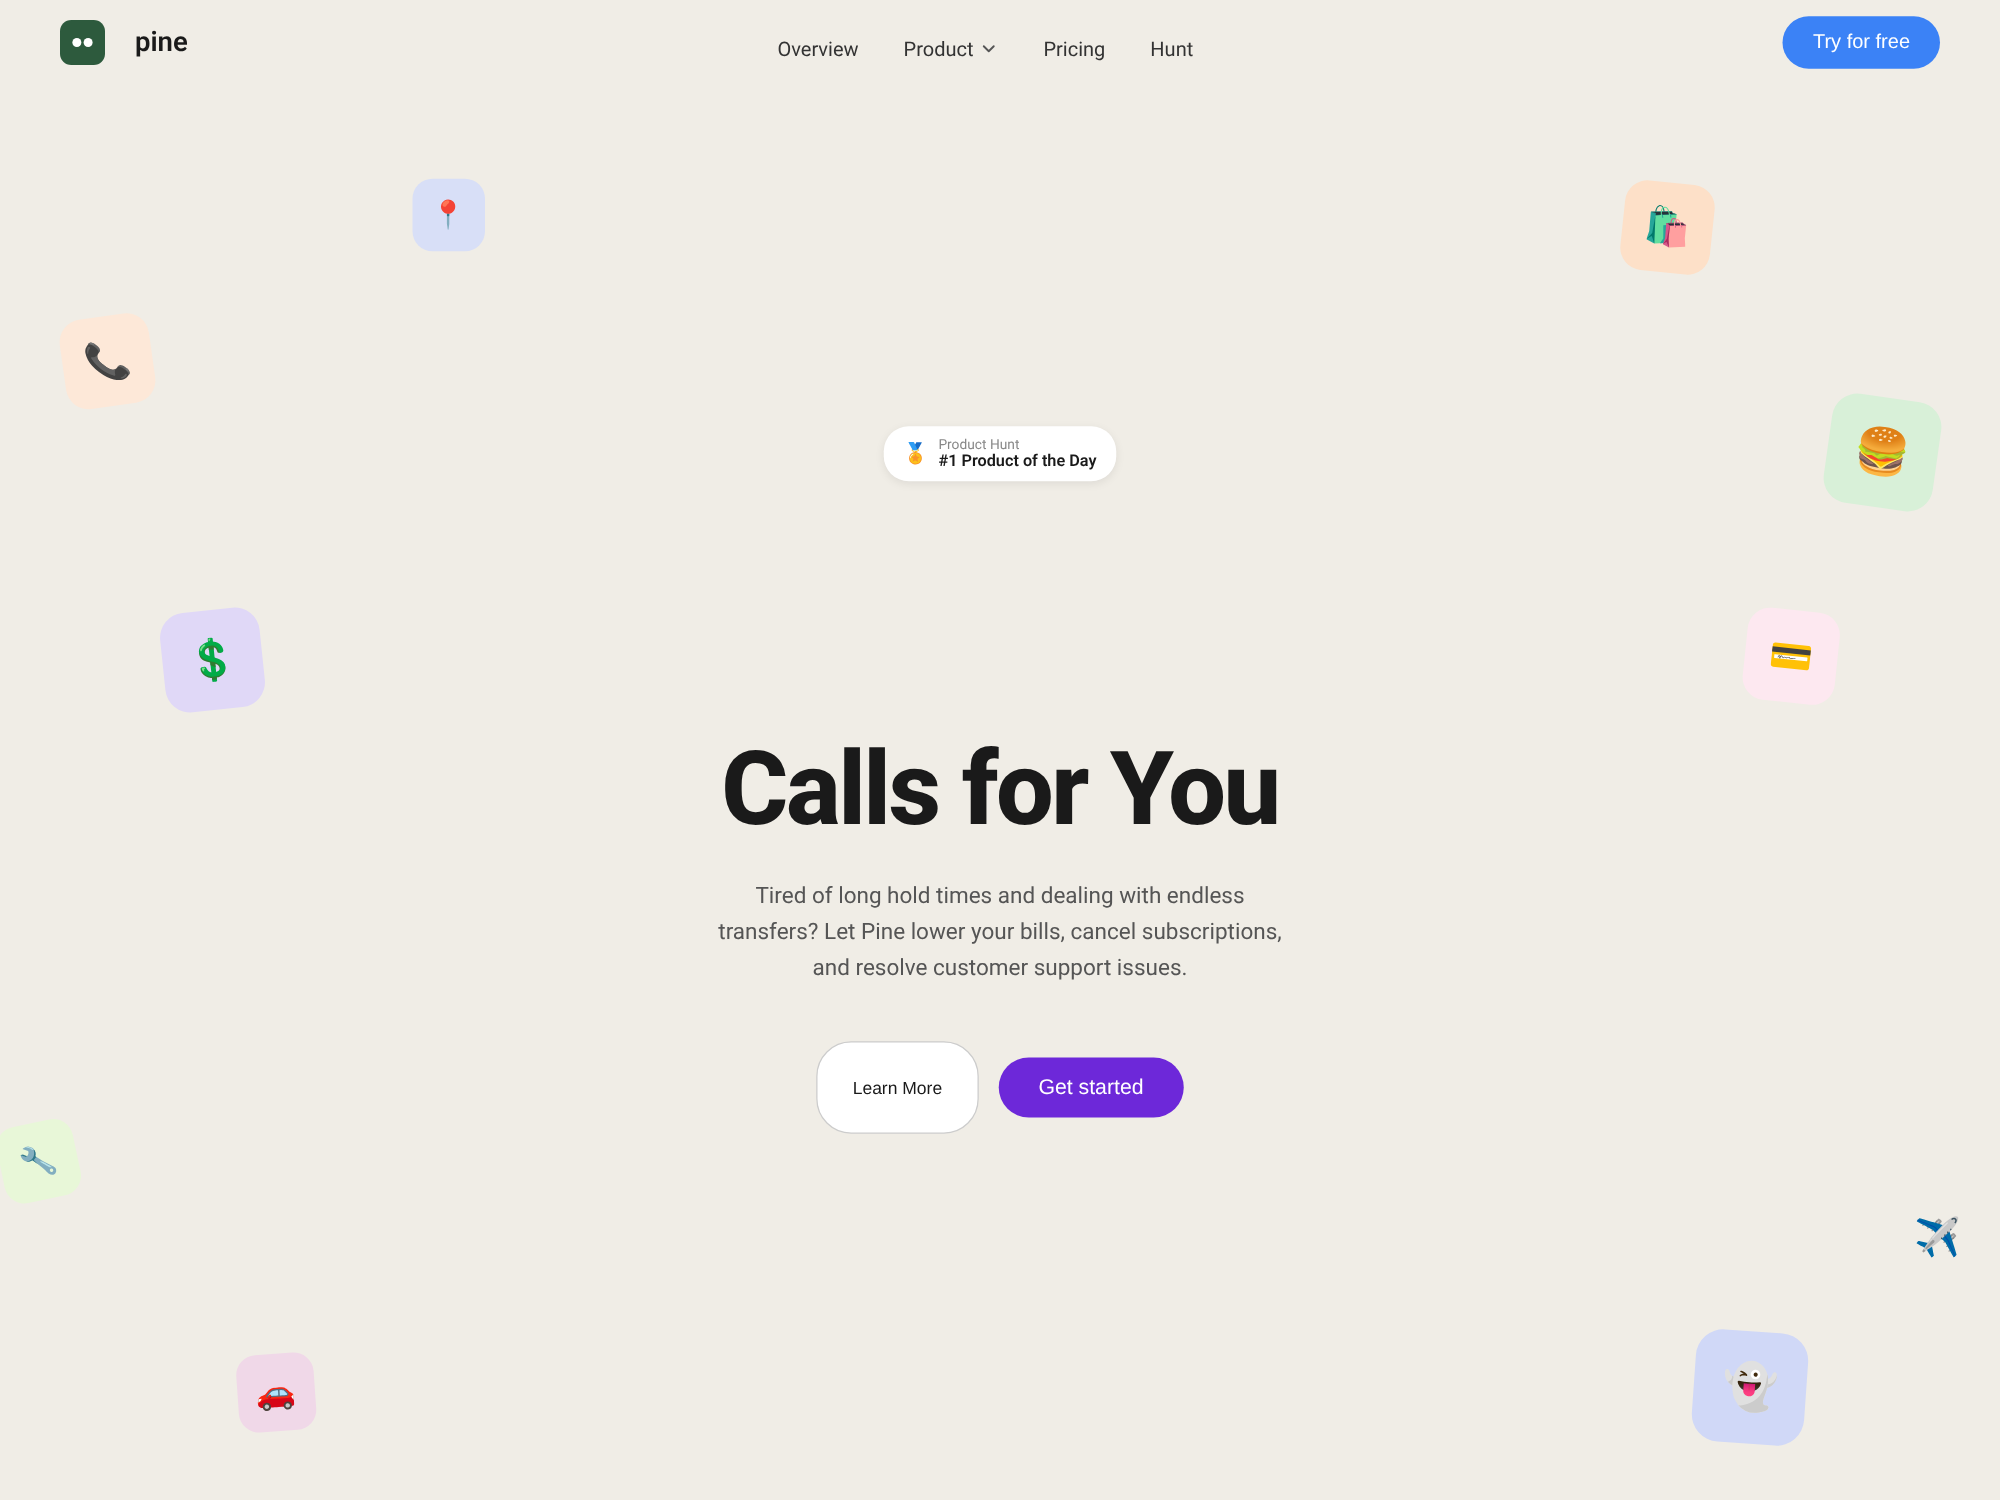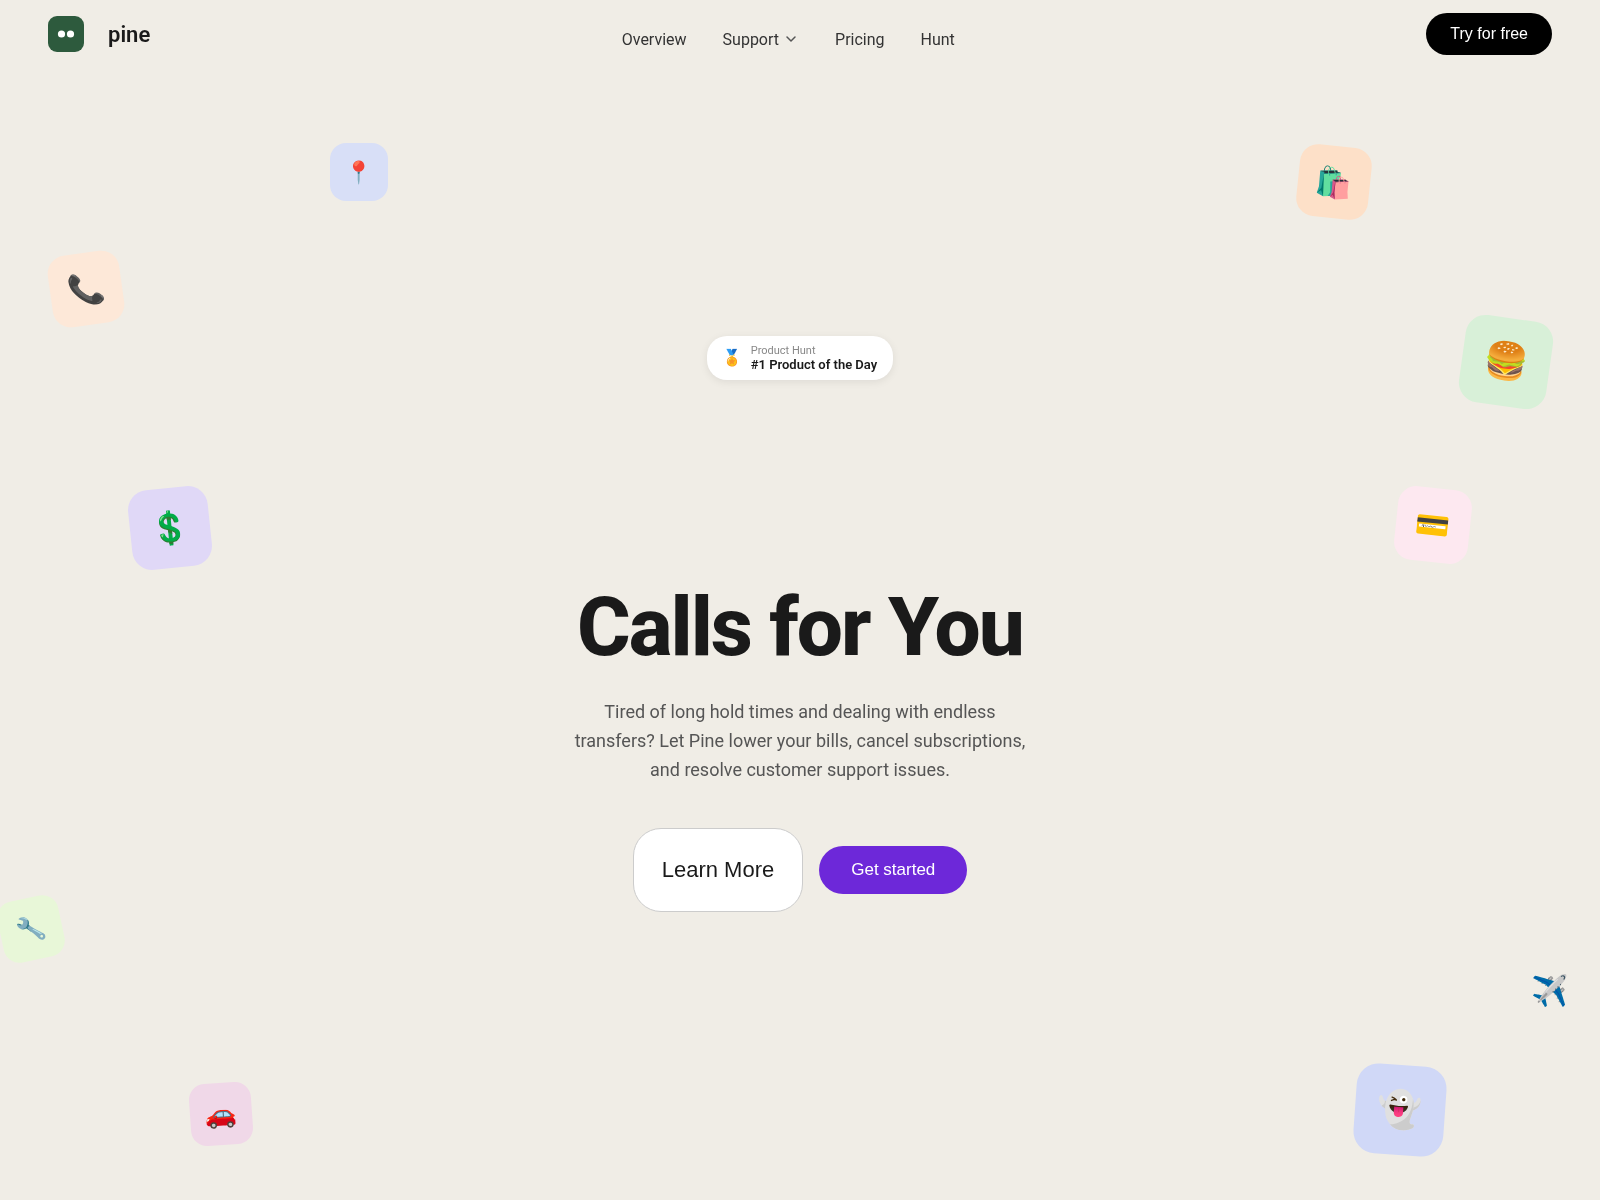--- a/index.html
+++ b/index.html
@@ -62,21 +62,21 @@
       gap: 4px;
     }
 
     .chevron-down {
       width: 16px;
       height: 16px;
       color: #555;
     }
 
     .try-btn {
-      background-color: #000000;
+      background-color: #3b82f6;
       color: #fff;
       border: none;
       border-radius: 24px;
       padding: 12px 24px;
       font-size: 16px;
       font-weight: 500;
       cursor: pointer;
     }
 
     
@@ -145,21 +145,21 @@
       display: flex;
       gap: 16px;
       align-items: center;
     }
 
     .learn-more-btn {
       background: #fff;
       border: 1.5px solid #ccc;
       border-radius: 28px;
       padding: 28px 28px;
-      font-size: 22px;
+      font-size: 14px;
       font-weight: 500;
       color: #1a1a1a;
       cursor: pointer;
     }
 
     .get-started-btn {
       background: #6d28d9;
       border: none;
       border-radius: 28px;
       padding: 14px 32px;
@@ -281,21 +281,21 @@
     </svg>
     <span class="logo-text">pine</span>
   </a>
 
   <ul class="nav-links">
     <li>
       <a href="#">Overview</a>
     </li>
     <li>
       <a href="#" class="nav-features">
-        <span>Support</span>
+        <span>Product</span>
         <svg class="chevron-down" viewBox="0 0 16 16" fill="none">
           <path d="M4 6l4 4 4-4" stroke="#555" stroke-width="1.5" stroke-linecap="round" stroke-linejoin="round"></path>
         </svg>
       </a>
     </li>
     <li>
       <a href="#">Pricing</a>
     </li>
     <li>
       <a href="#">Hunt</a>

